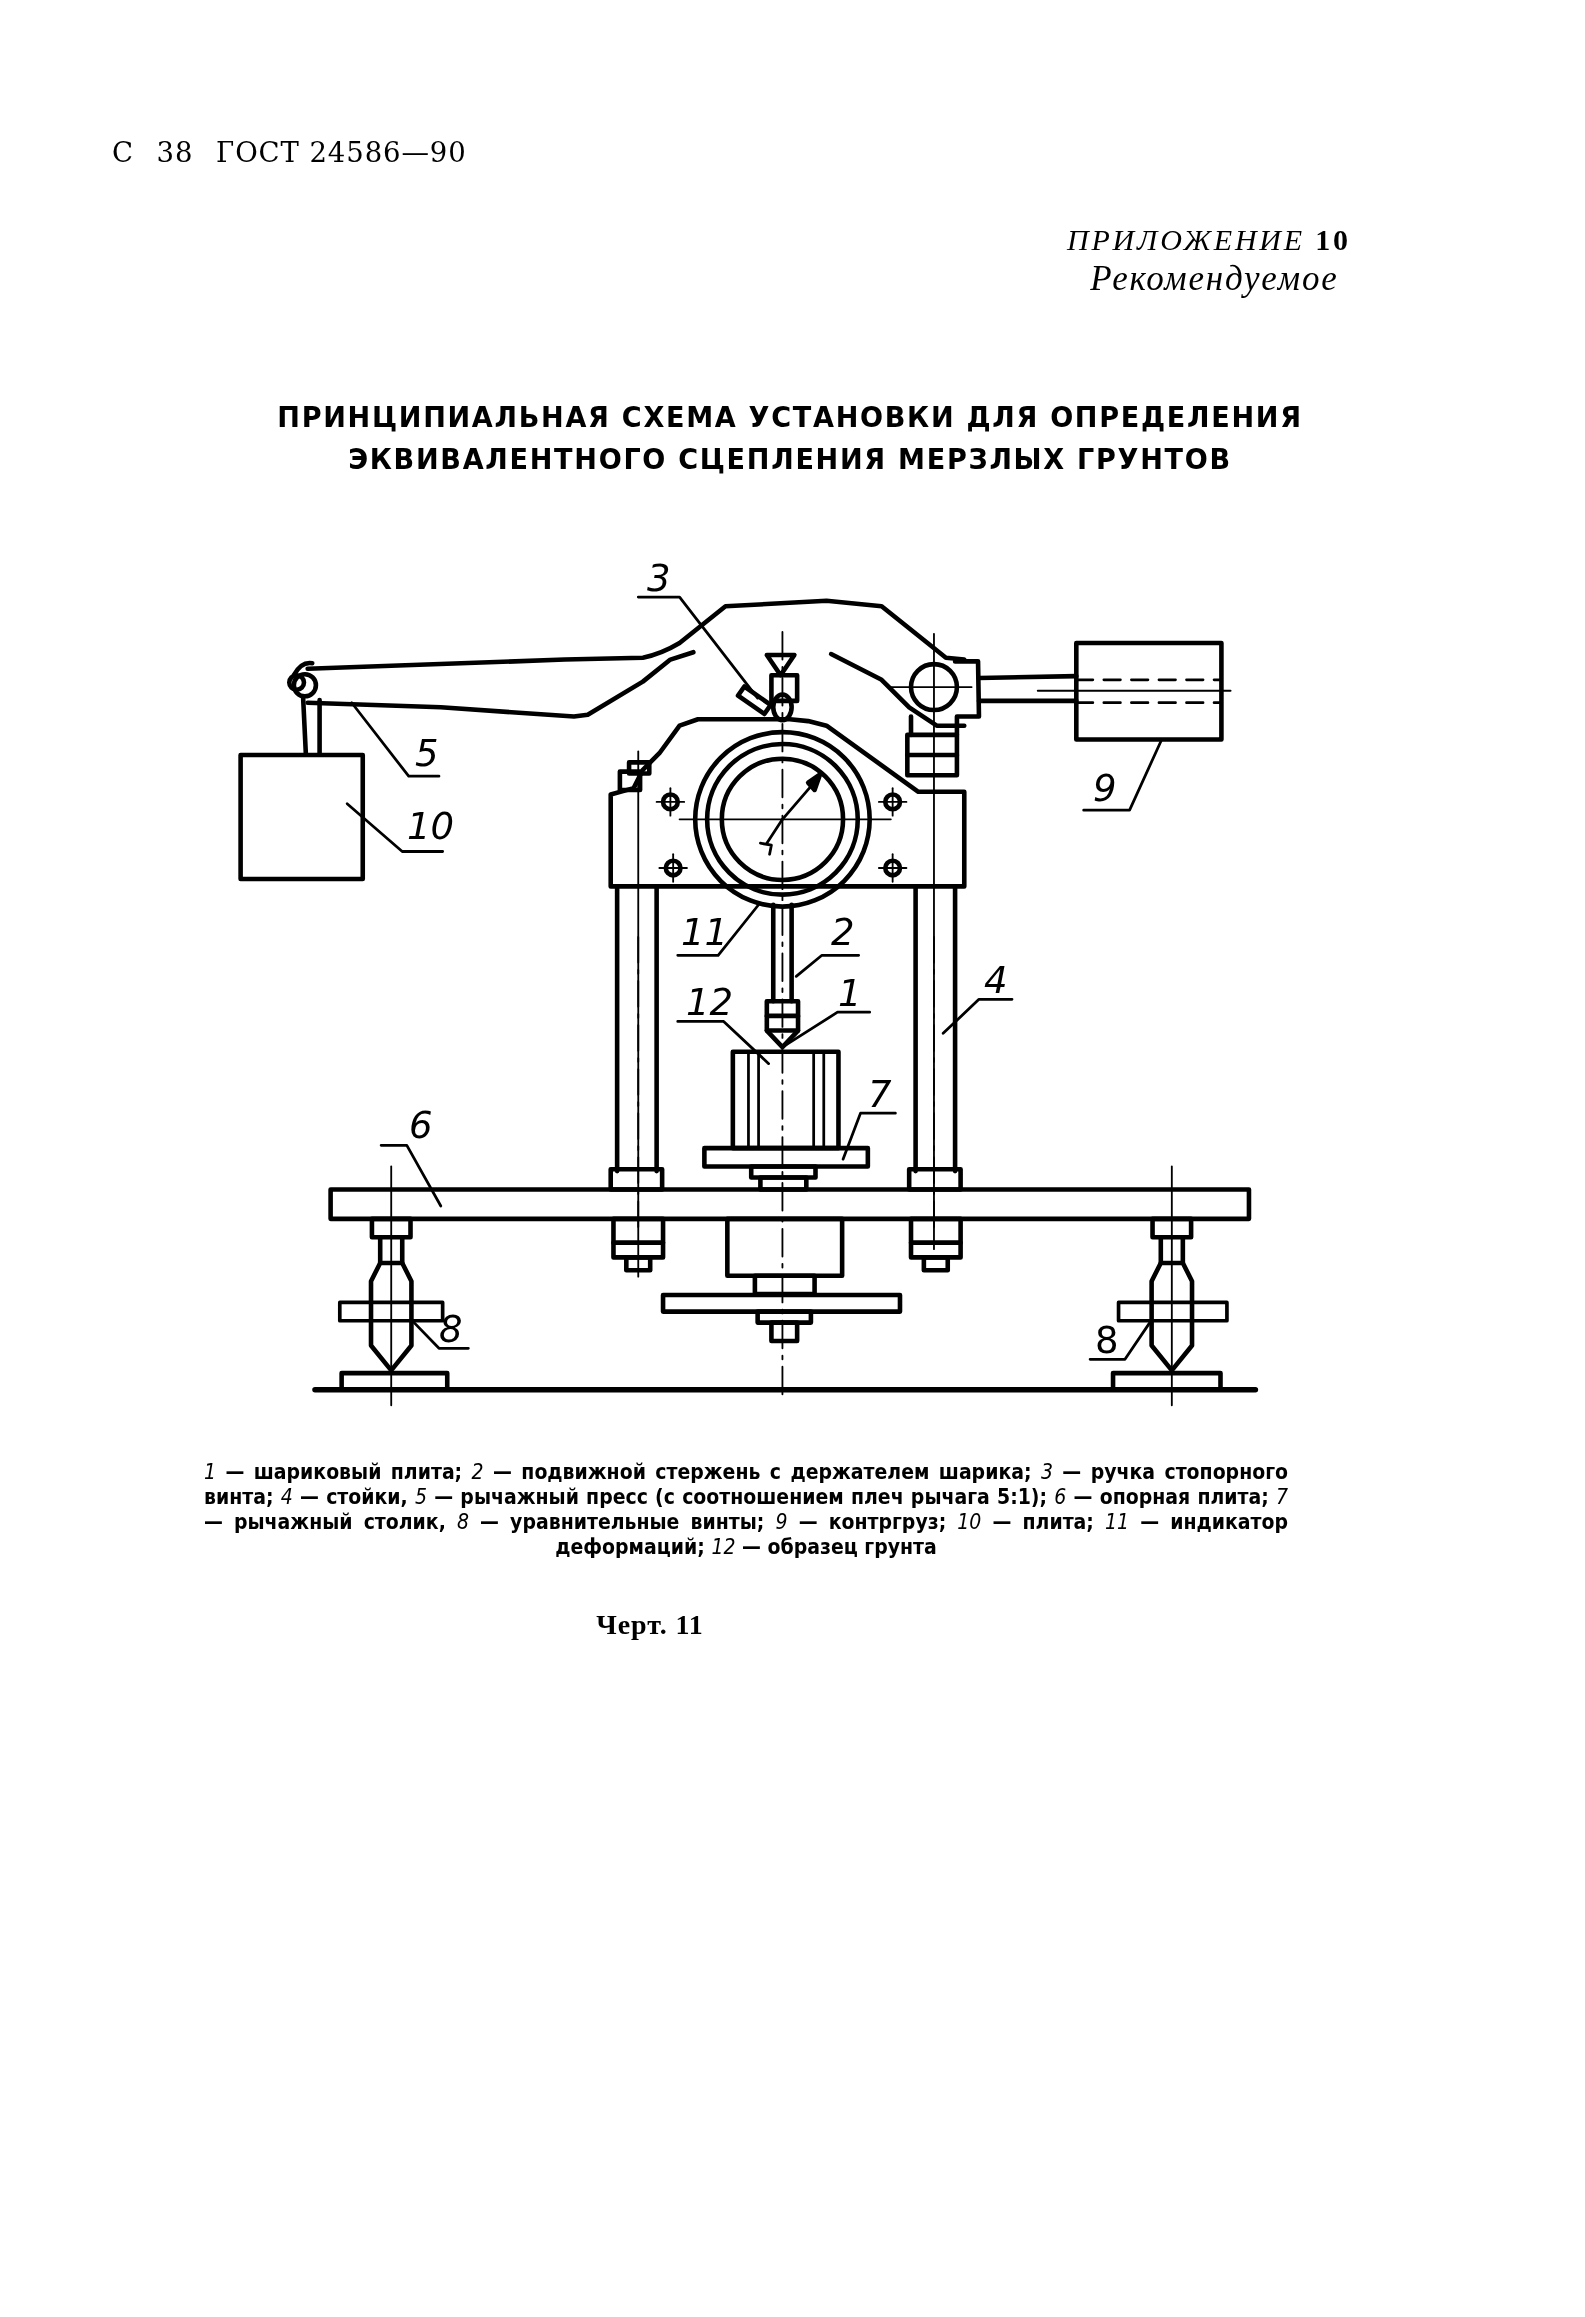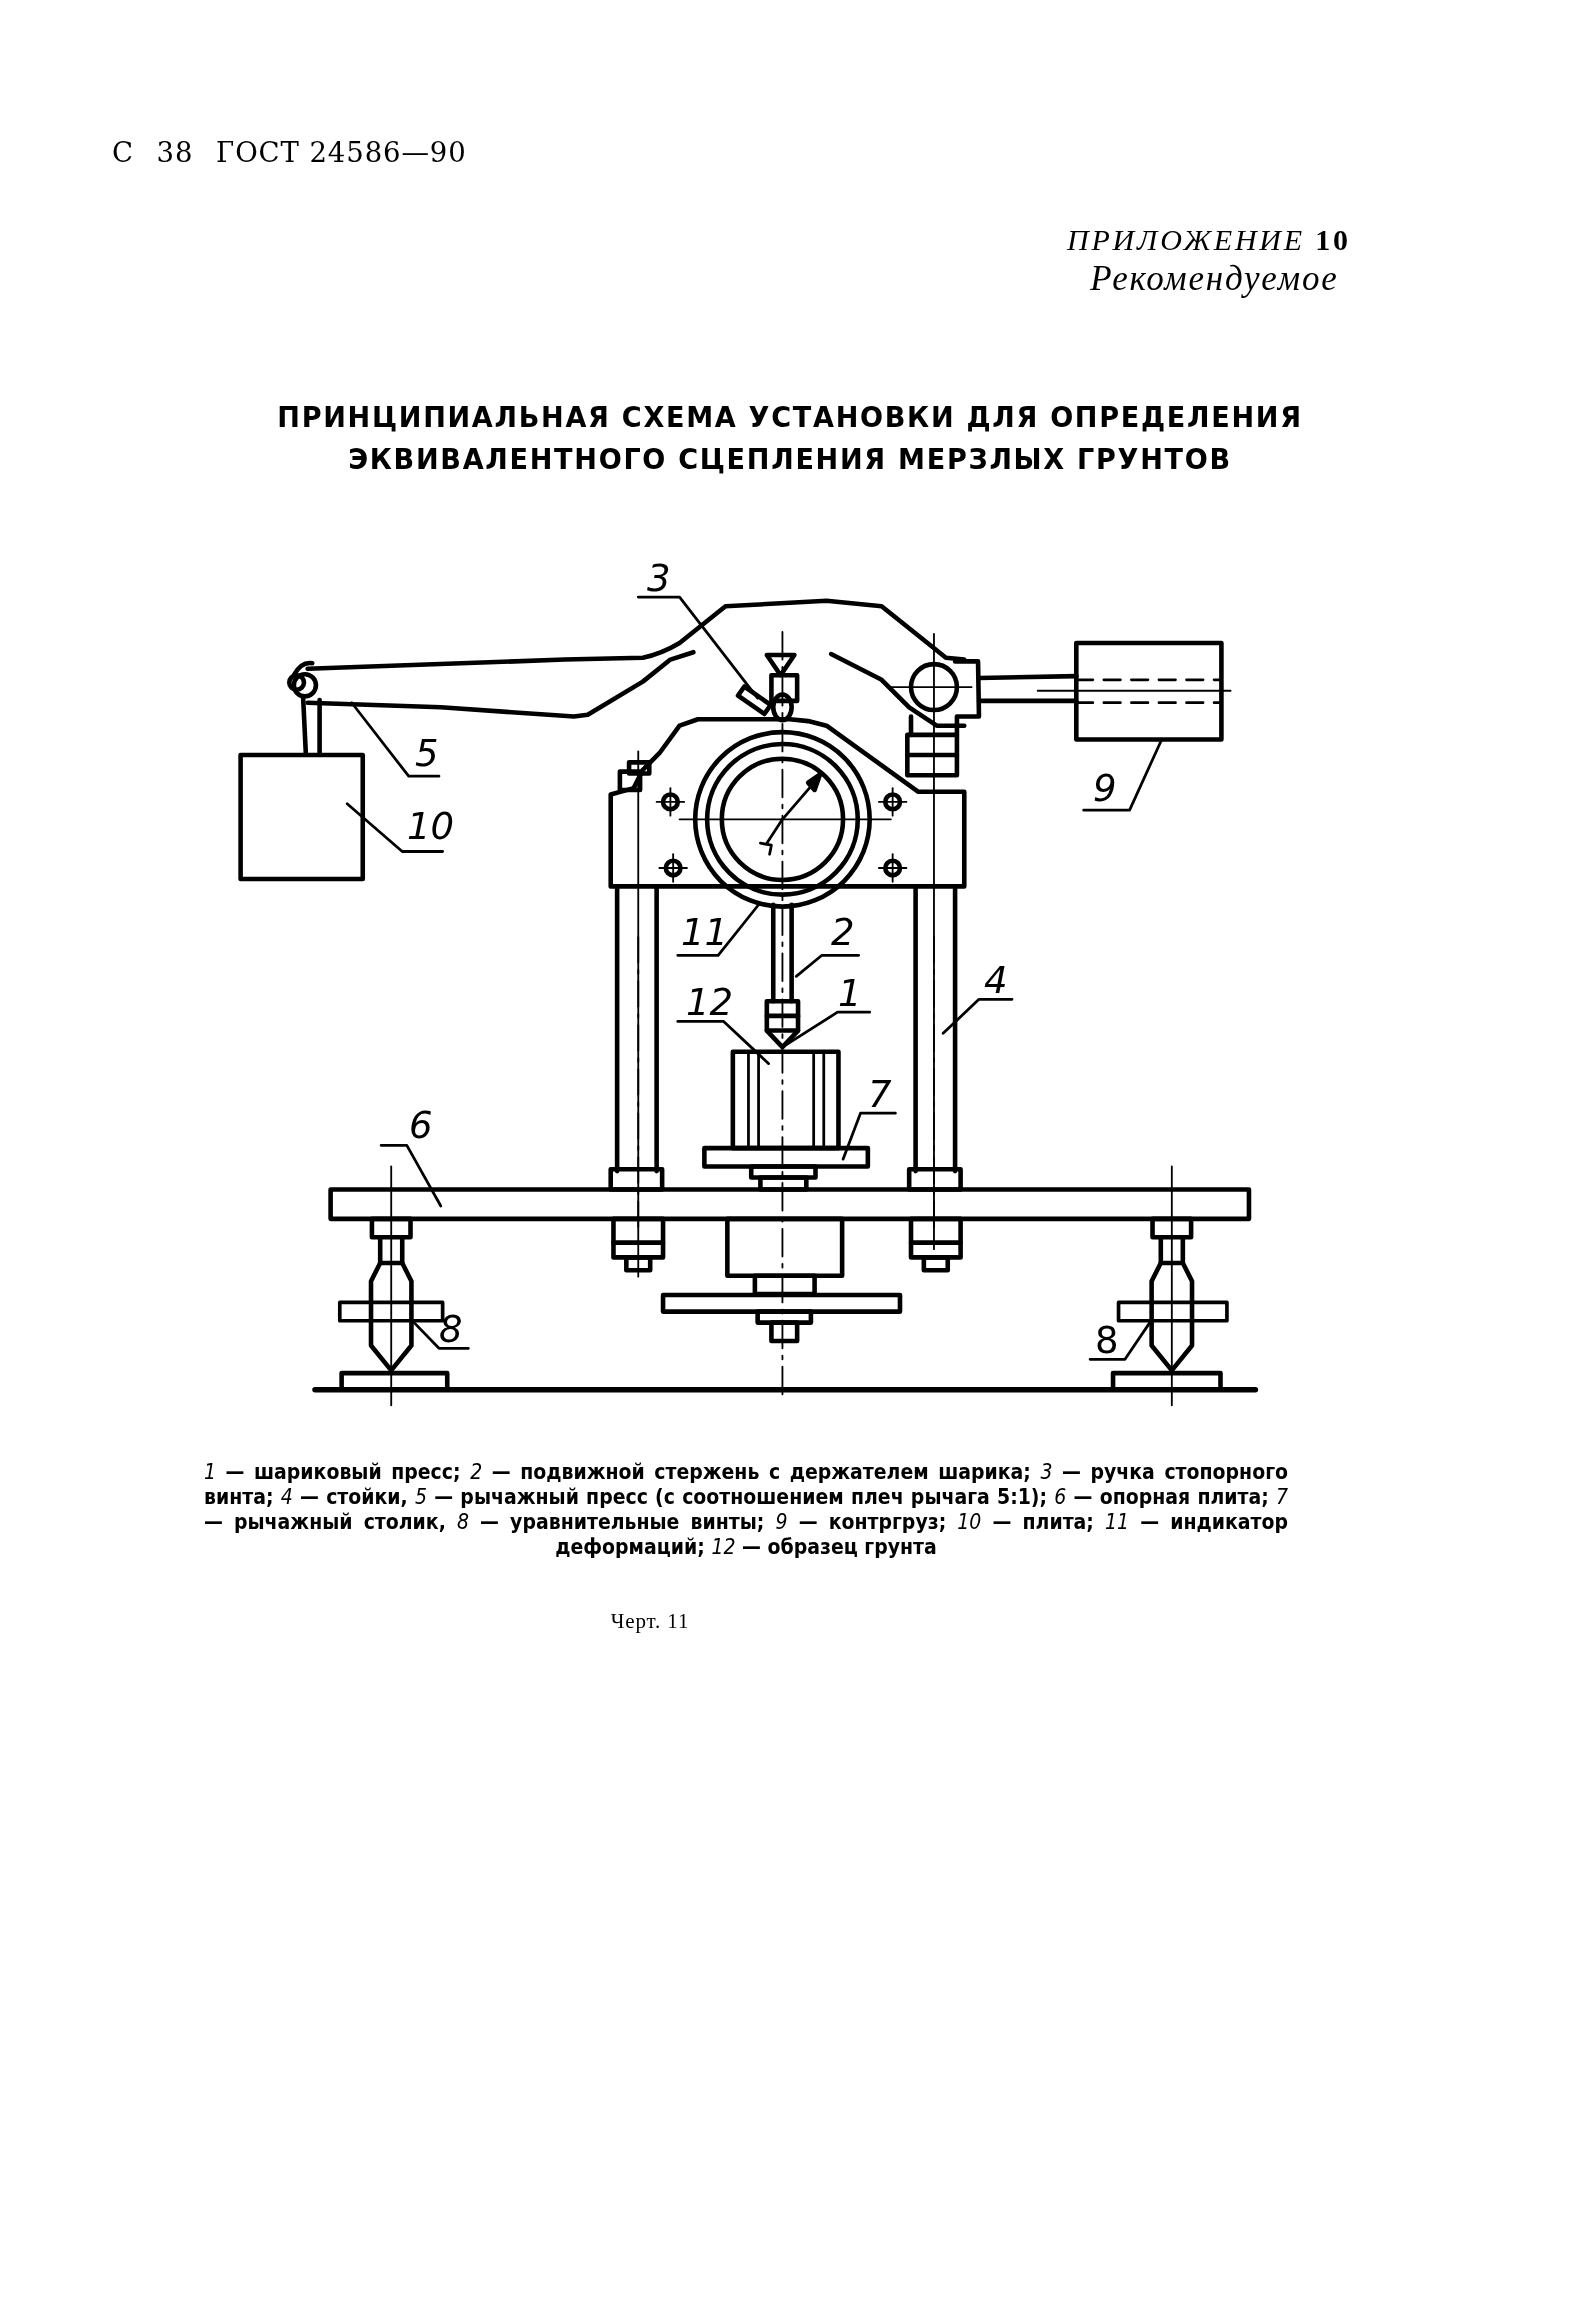--- a/index.html
+++ b/index.html
@@ -35,21 +35,21 @@
     font-style: italic; font-size: 37px; line-height: 37px;
   }
   .legend {
     position: absolute; left: 204px; top: 1460px; width: 1084px;
     font-family: "DejaVu Sans Condensed", "DejaVu Sans", sans-serif; font-weight: bold;
     font-size: 21px; line-height: 25px; text-align: justify; text-align-last: center;
   }
   .legend i { font-weight: normal; }
   .figure-caption {
     position: absolute; left: 0; width: 1300px; top: 1609px; text-align: center;
-    font-size: 21px; letter-spacing: 0.9px;
+    font-size: 28px; letter-spacing: 0.9px; font-weight: bold;
   }
 </style>
 </head>
 <body>
 
 <div class="page-header">
   <span>С</span>
   <span>38</span>
   <span>ГОСТ 24586—90</span>
 </div>
@@ -231,21 +231,21 @@
   <span class="lbl" style="left:686px; top:984px;">12</span>
   <span class="lbl" style="left:838px; top:975px;">1</span>
   <span class="lbl" style="left:984px; top:962px;">4</span>
   <span class="lbl" style="left:868px; top:1076px;">7</span>
   <span class="lbl" style="left:409px; top:1107px;">6</span>
   <span class="lbl" style="left:439px; top:1311px;">8</span>
   <span class="lbl" style="left:1095px; top:1322px; font-style:normal;">8</span>
 </div>
 
 <div class="legend">
-  <span><i>1</i> — <span>шариковый пресс;</span></span>
+  <span><i>1</i> — <span>шариковый плита;</span></span>
   <span><i>2</i> — <span>подвижной стержень с держателем шарика;</span></span>
   <span><i>3</i> — <span>ручка стопорного винта;</span></span>
   <span><i>4</i> — <span>стойки,</span></span>
   <span><i>5</i> — <span>рычажный пресс (с соотношением плеч рычага 5:1);</span></span>
   <span><i>6</i> — <span>опорная плита;</span></span>
   <span><i>7</i> — <span>рычажный столик,</span></span>
   <span><i>8</i> — <span>уравнительные винты;</span></span>
   <span><i>9</i> — <span>контргруз;</span></span>
   <span><i>10</i> — <span>плита;</span></span>
   <span><i>11</i> — <span>индикатор деформаций;</span></span>

